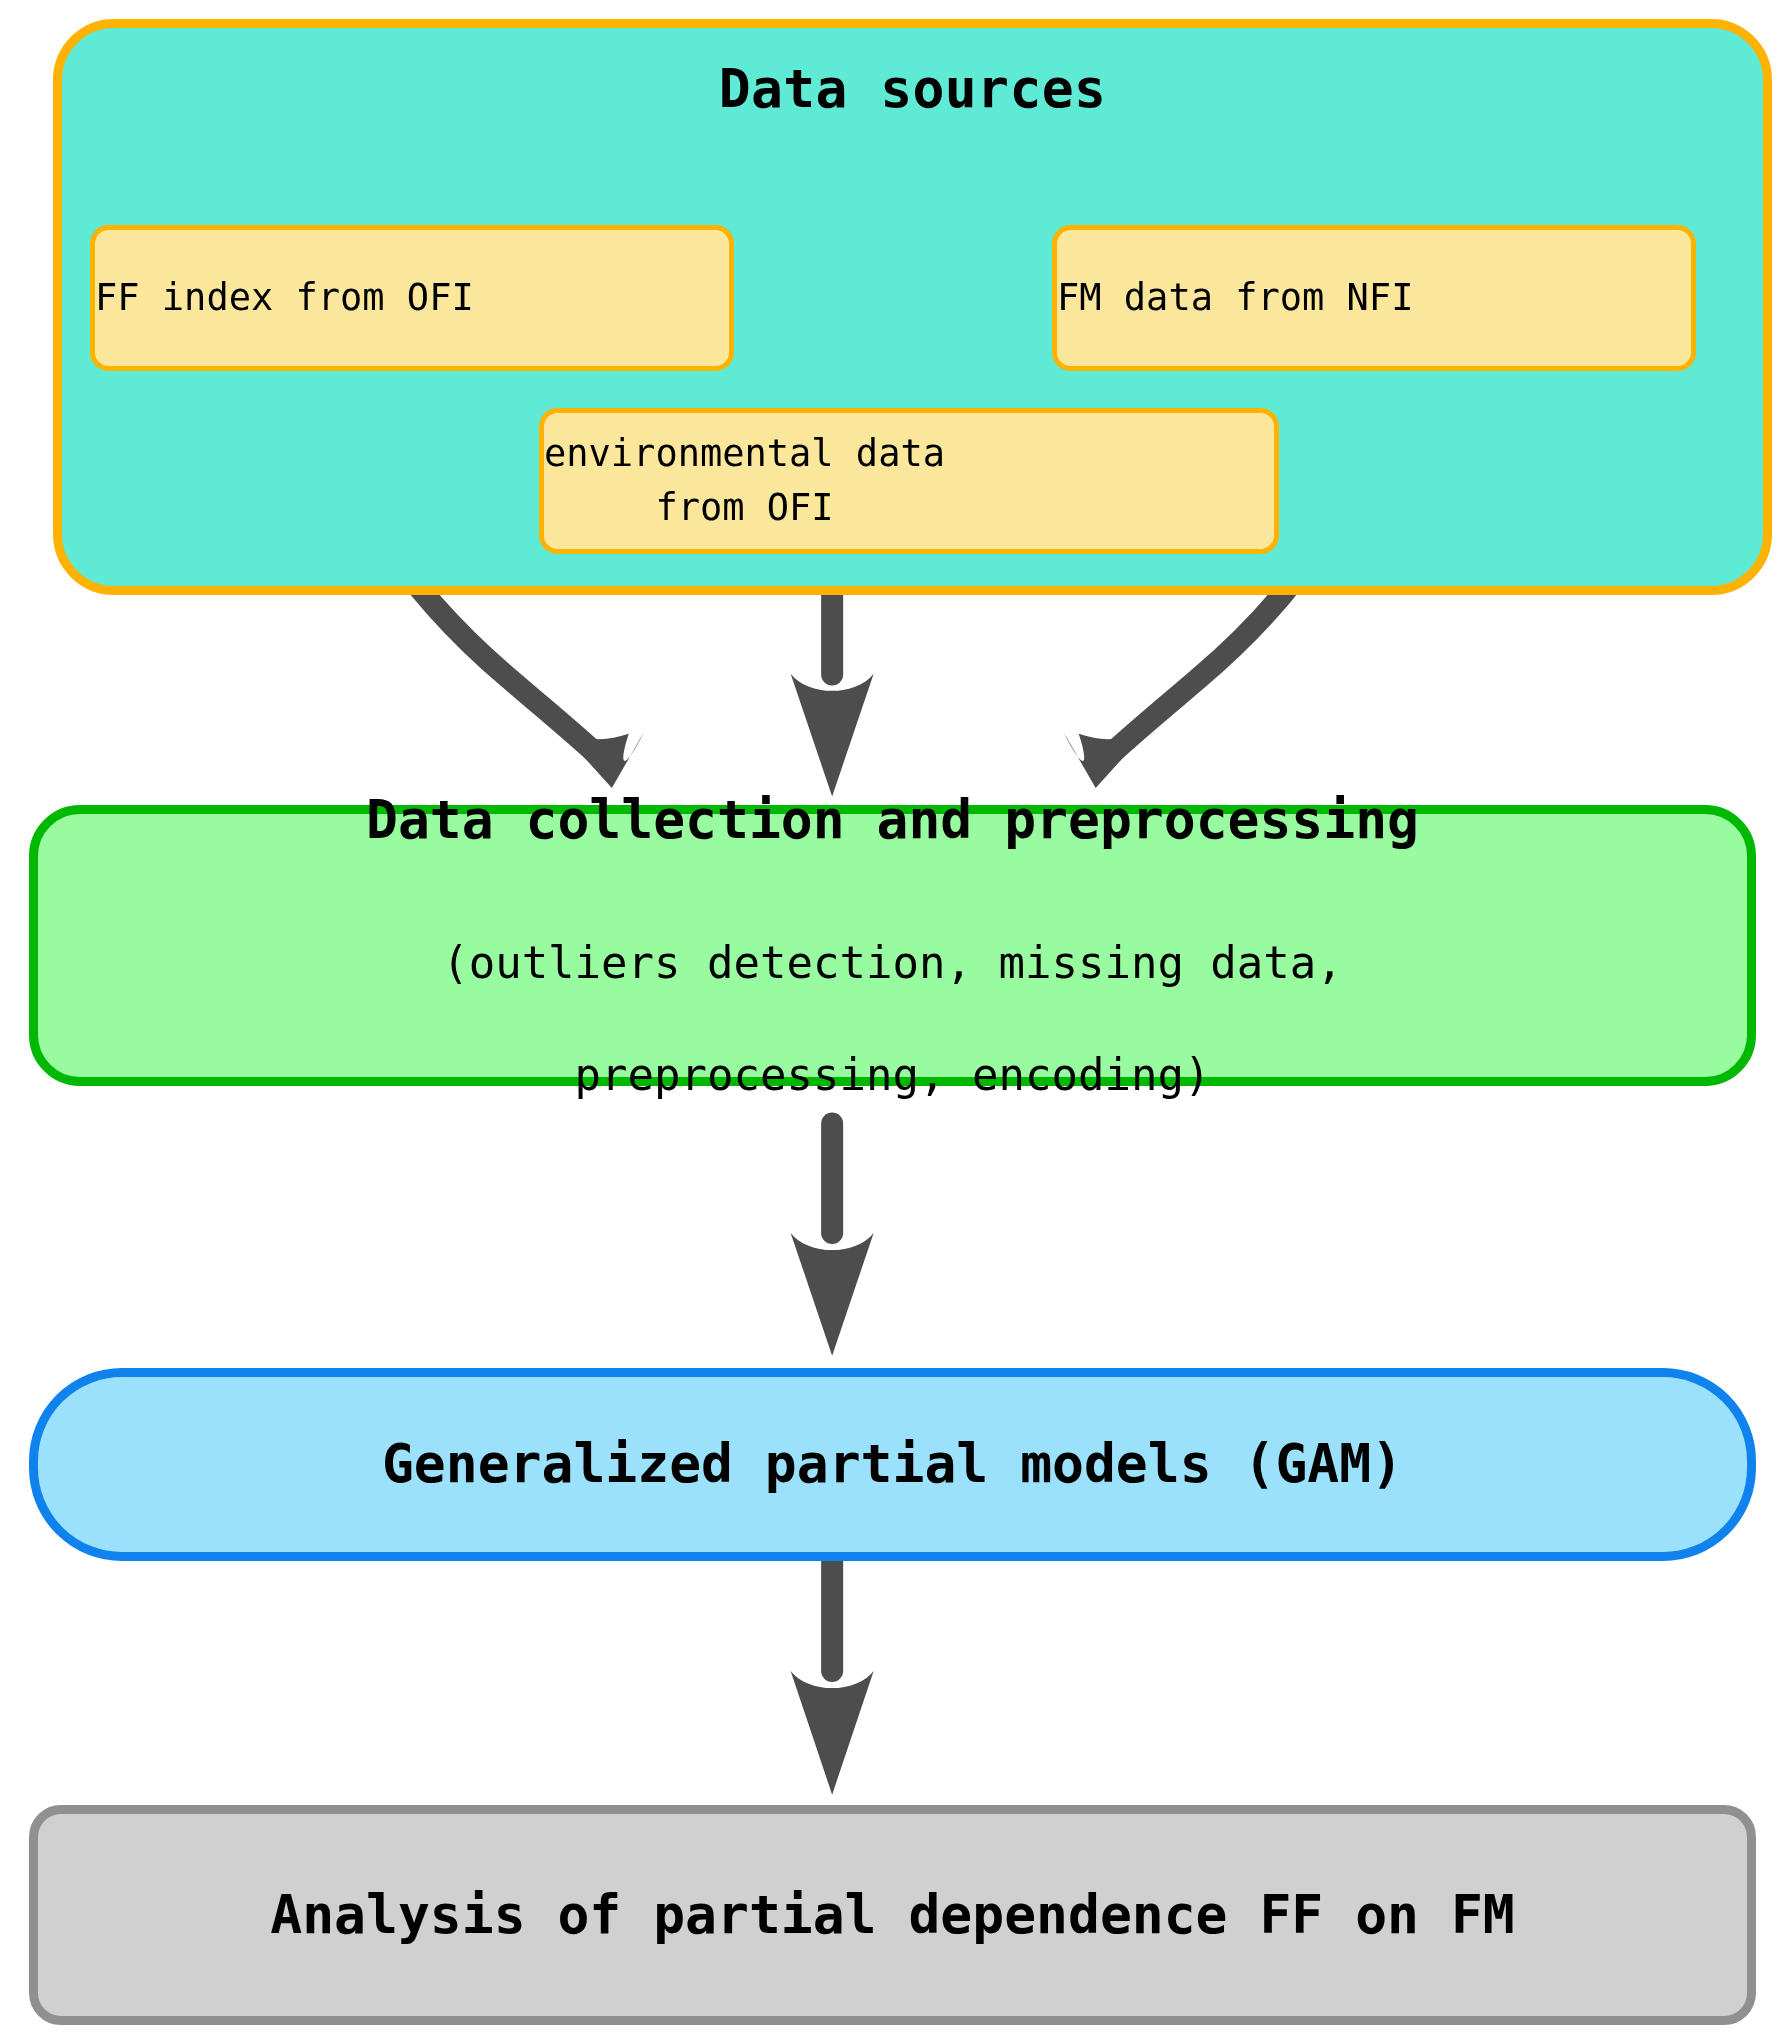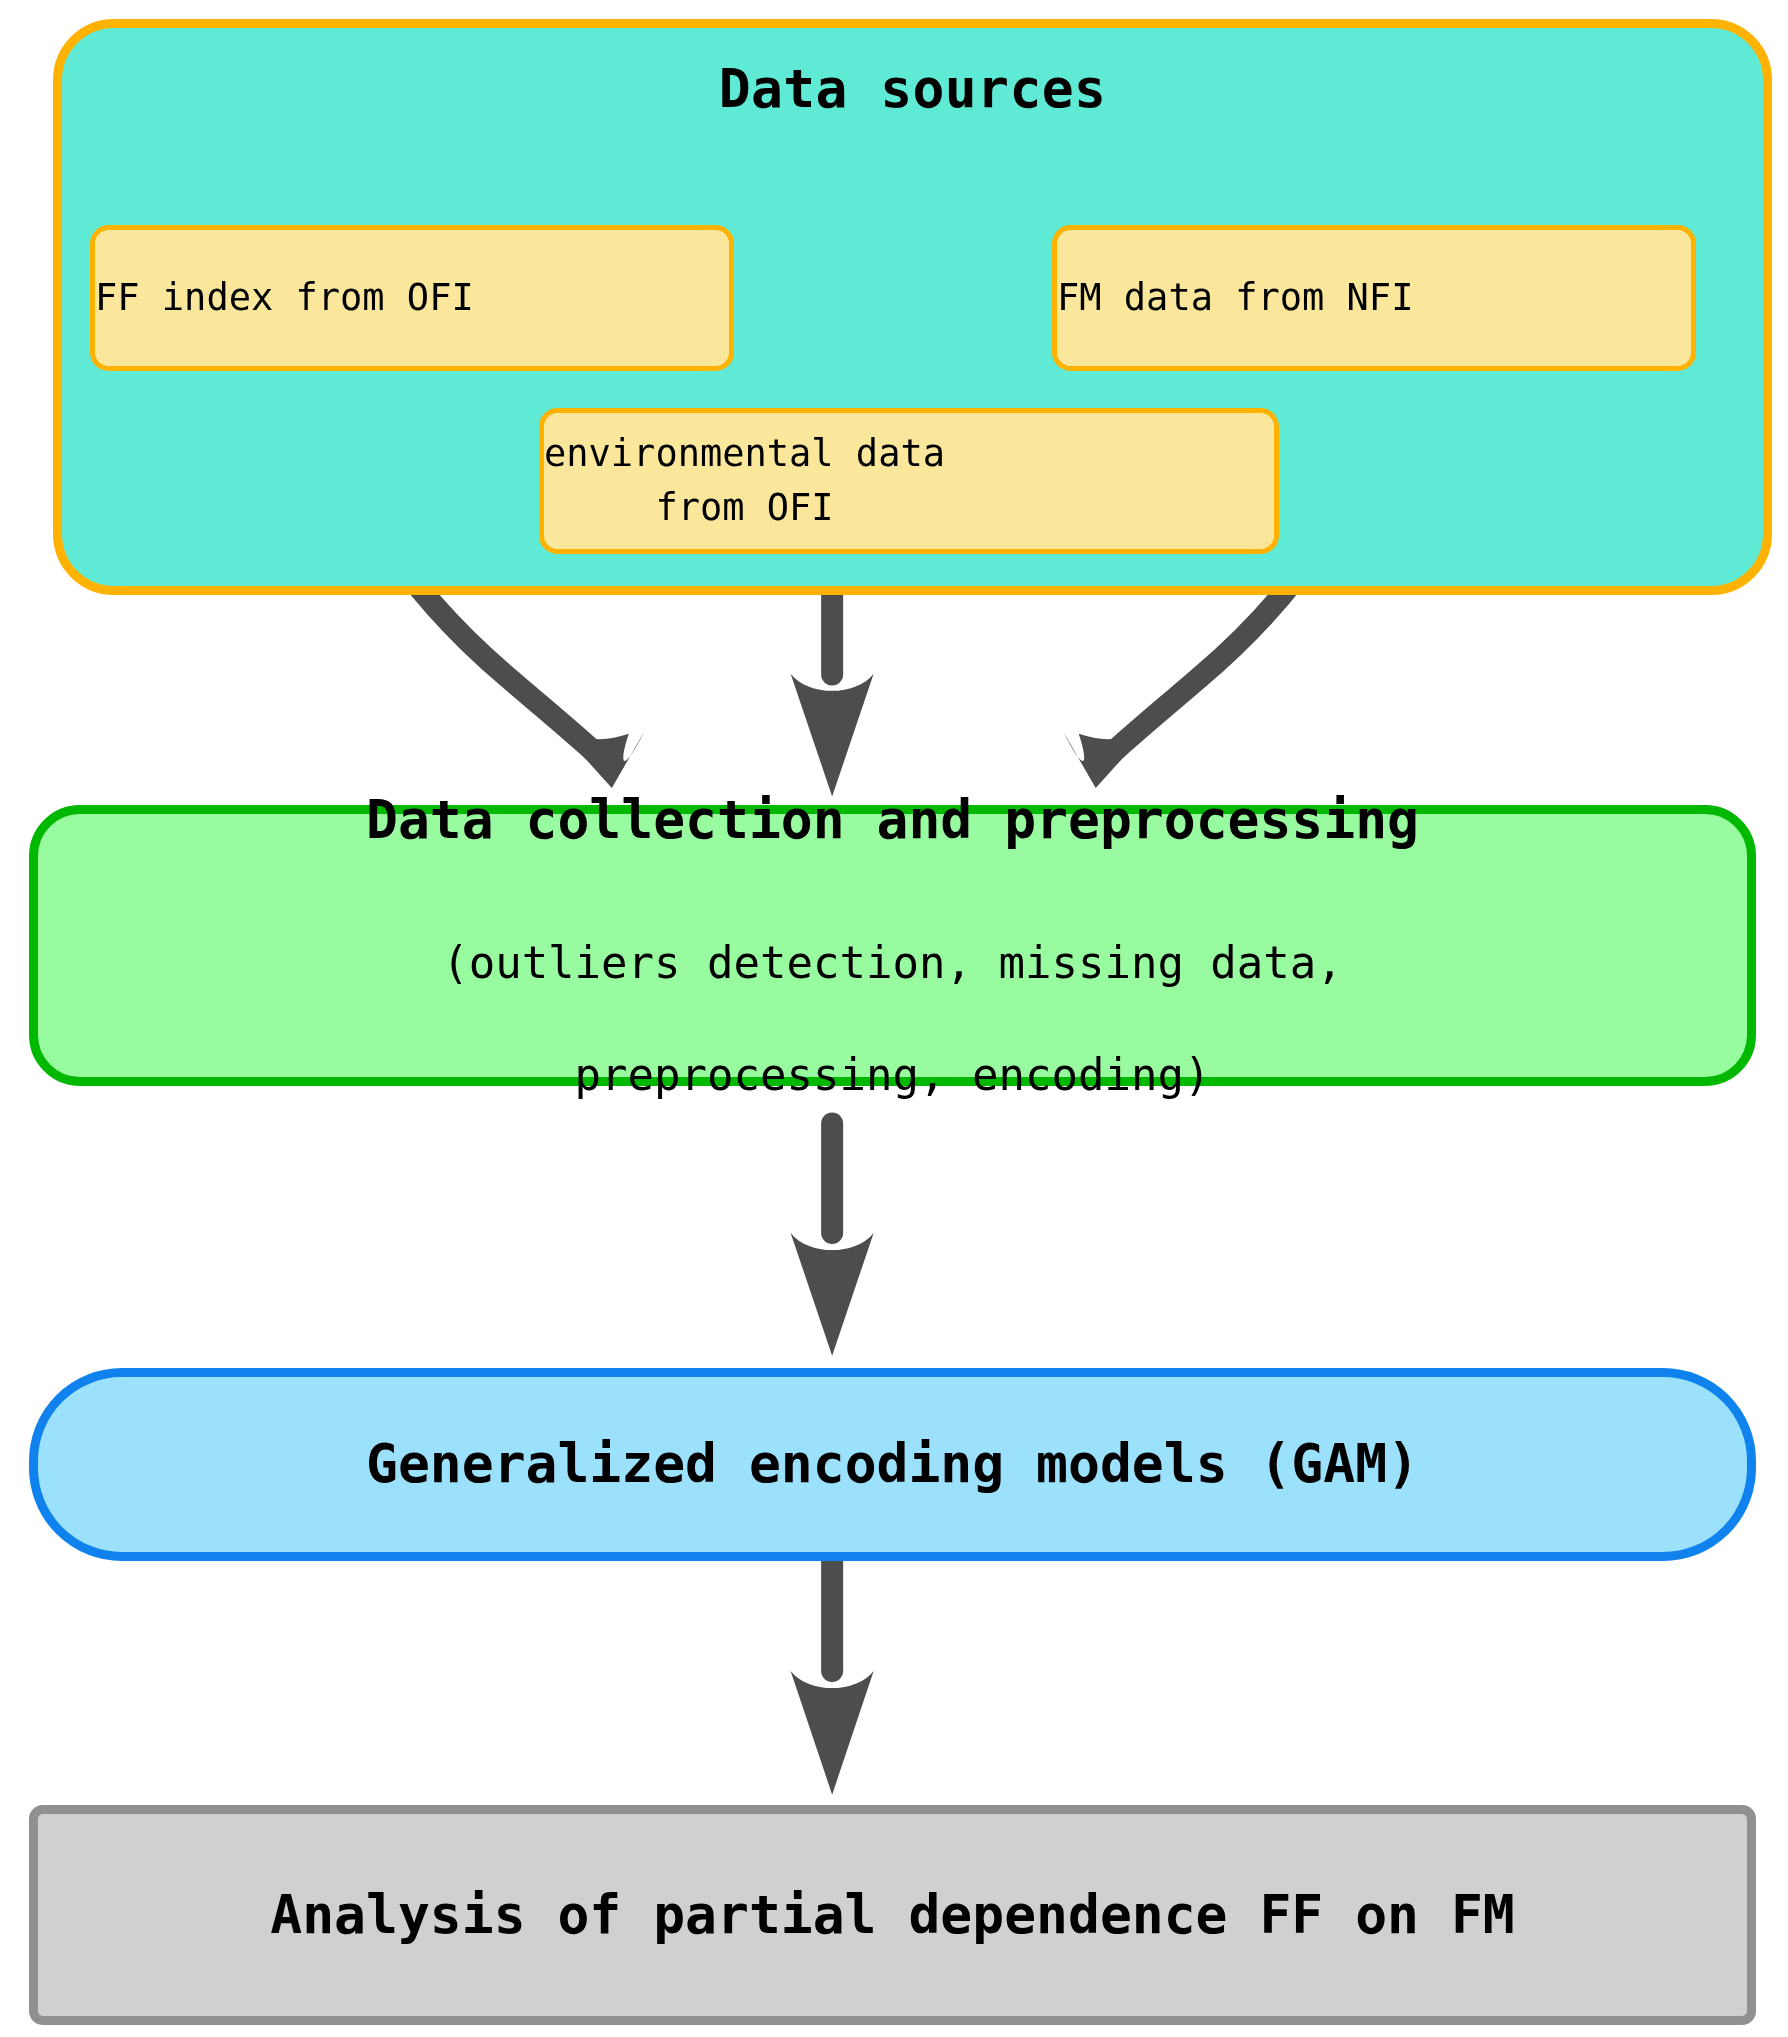--- a/index.html
+++ b/index.html
@@ -111,21 +111,21 @@
   }
 
   
   #node-analysis {
     left: 29px;
     top: 1805px;
     width: 1727px;
     height: 220px;
     background: #D0D0D0;
     border: 9.3px solid #909090;
-    border-radius: 14px;
+    border-radius: 32px;
   }
   #node-analysis .title {
     font-weight: bold;
     font-size: 53px;
     line-height: 1.15;
   }
 
   
   #arrows {
     position: absolute;
@@ -210,21 +210,21 @@
     </div>
   </div>
 
   <div id="node-preprocessing" class="node">
     <div class="title">Data collection and preprocessing</div>
     <div class="sub">(outliers detection, missing data,</div>
     <div class="sub">preprocessing, encoding)</div>
   </div>
 
   <div id="node-gam" class="node">
-    <div class="title">Generalized encoding models (GAM)</div>
+    <div class="title">Generalized partial models (GAM)</div>
   </div>
 
   <div id="node-analysis" class="node">
     <div class="title">Analysis of partial dependence FF on FM</div>
   </div>
 
 </div>
 
 
 </body></html>

